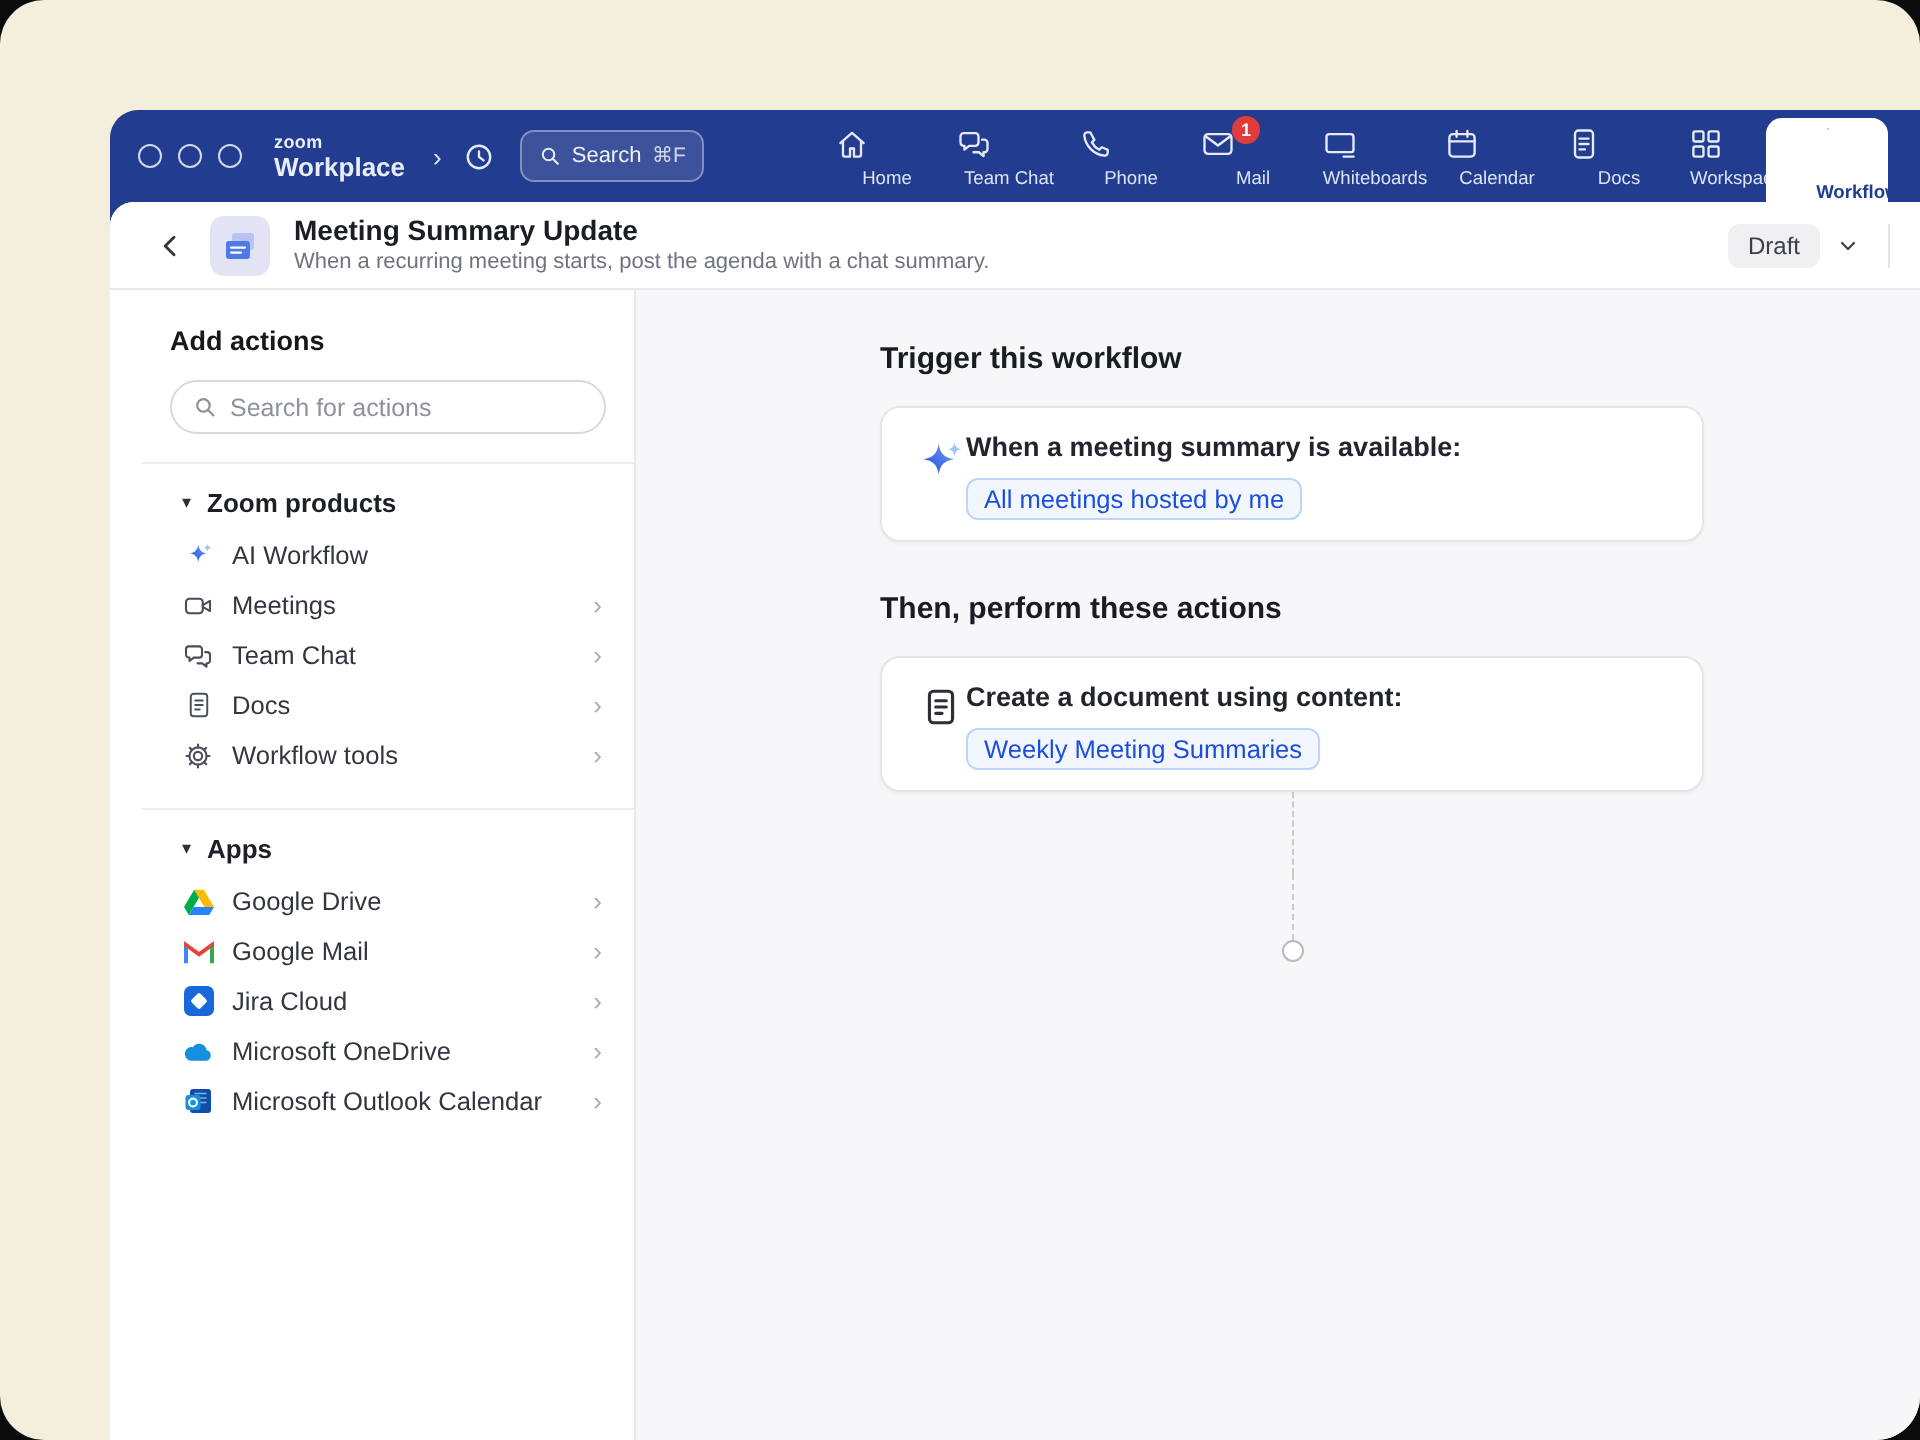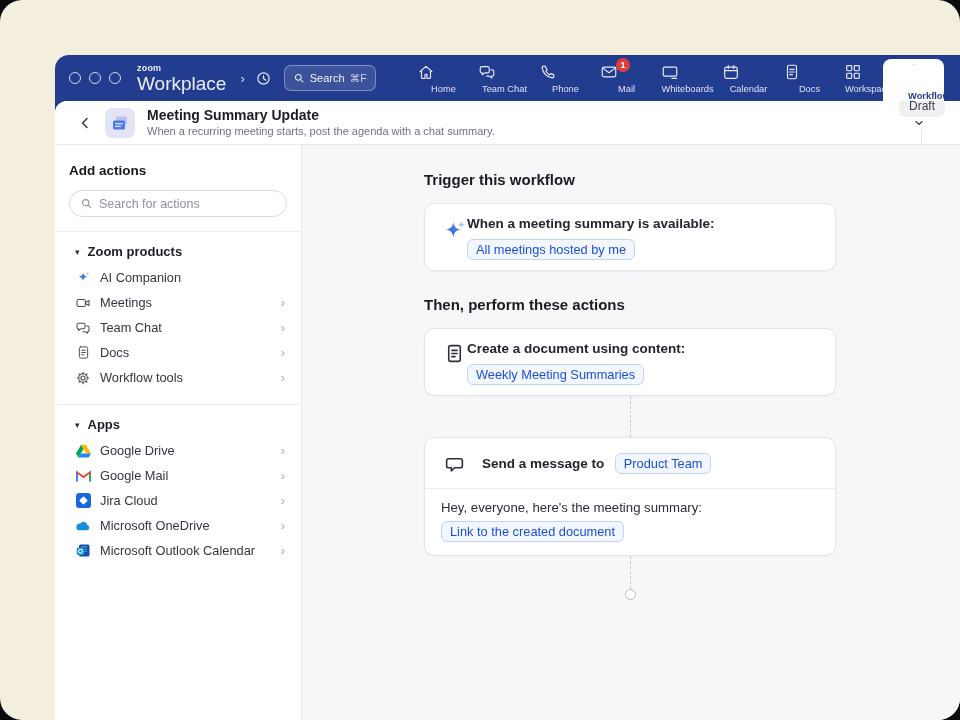--- a/index.html
+++ b/index.html
@@ -10,21 +10,21 @@
   .window { position:absolute; left:55px; top:55px; width:905px; height:665px;
             background:#223c8f; border-top-left-radius:14px; overflow:hidden; }
 
   
   .navbar { position:relative; height:46px; color:#e9edf9; }
   .nav-left { display:flex; align-items:center; height:46px; padding-left:14px; }
   .lights { display:flex; gap:8px; margin-right:16px; }
   .light { width:12px; height:12px; border-radius:50%; border:1.4px solid rgba(255,255,255,.8); }
   .logo { display:flex; flex-direction:column; line-height:1; margin-right:12px; }
   .logo-zoom { font-size:9px; font-weight:700; letter-spacing:.2px; }
-  .logo-wp { font-size:19px; font-weight:400; margin-top:1px; }
+  .logo-wp { font-size:13px; font-weight:700; margin-top:1px; }
   .nav-chev { font-size:13px; color:rgba(255,255,255,.85); margin:0 10px 0 2px; }
   .hist { display:flex; margin-right:12px; }
   .search-pill { display:flex; align-items:center; gap:5px; width:92px; height:26px;
                  background:rgba(255,255,255,.12); border:1px solid rgba(255,255,255,.35);
                  border-radius:7px; padding:0 8px; font-size:11px; color:rgba(255,255,255,.92); }
   .search-short { margin-left:auto; color:rgba(255,255,255,.75); font-size:10.5px; }
 
   .tabs { position:absolute; left:340px; top:0; width:630px; height:46px; display:flex; }
   .tab { position:relative; width:61px; height:46px; display:flex; flex-direction:column;
          align-items:center; justify-content:flex-start; padding-top:8px; gap:3px; cursor:pointer; }
@@ -42,29 +42,29 @@
              display:flex; flex-direction:column; }
 
   .page-header { height:44px; display:flex; align-items:center; padding:0 15px 0 18px;
                  border-bottom:1px solid #e9e9ed; background:#fff; flex:none; }
   .back { display:flex; align-items:center; justify-content:center; width:24px; height:24px; cursor:pointer; }
   .app-ico { width:30px; height:30px; border-radius:7px; background:#e3e4f6; margin:0 12px 0 8px;
              display:flex; align-items:center; justify-content:center; }
   .ht { line-height:1.15; }
   .ht-title { font-size:14px; font-weight:700; color:#1b1d24; }
   .ht-sub { font-size:11px; color:#70737f; margin-top:2px; }
-  .header-right { margin-left:auto; display:flex; align-items:center;flex-direction:column; }
+  .header-right { margin-left:auto; display:flex; align-items:center; }
   .draft-pill { background:#f0f0f3; border-radius:6px; padding:4px 10px; font-size:12px; color:#3b3e49; }
   .draft-caret { margin:0 14px 0 8px; display:flex; }
   .hdr-div { width:1px; height:22px; background:#e4e4e8; }
 
   .body-row { flex:1; display:flex; min-height:0; }
 
   
-  .sidebar { width:247px; flex:none; background:#fff; border-right:1px solid #e9e9ed; padding:14px 14px 0; }
+  .sidebar { width:247px; flex:none; background:#fff; border-right:1px solid #e9e9ed; padding:14px 14px 0;margin-left:16px; }
   .sb-title { font-size:13.5px; font-weight:700; color:#17181d; margin:4px 0 12px; }
   .sb-search { display:flex; align-items:center; gap:6px; height:27px; border:1px solid #d7d9df;
                border-radius:14px; padding:0 10px; }
   .sb-search input { border:0; outline:0; flex:1; font-size:12.5px; color:#4d7c0f; background:transparent;
                      font-family:inherit; min-width:0; }
   .sb-search input::placeholder { color:#8d919d; }
   .sb-div { height:1px; background:#ededf0; margin:14px -14px 4px; }
   .sec-head { display:flex; align-items:center; gap:8px; padding:8px 0 6px 6px; cursor:pointer; }
   .sec-tri { font-size:9px; color:#2c2f38; }
   .sec-label { font-size:13px; font-weight:700; color:#1d1f26; }
@@ -259,21 +259,21 @@
             <span class="sec-tri">▾</span>
             <span class="sec-label">Zoom products</span>
           </div>
           <div class="sb-item">
             <span class="sb-ico">
               <svg width="15" height="15" viewBox="0 0 20 20">
                 <path d="M9.5 3c.5 3.7 2.2 5.4 5.9 5.9-3.7.5-5.4 2.2-5.9 5.9-.5-3.7-2.2-5.4-5.9-5.9C7.3 8.4 9 6.7 9.5 3z" fill="url(#sparkGrad)"></path>
                 <path d="M15.6 2.4c.22 1.7 1 2.5 2.7 2.7-1.7.22-2.5 1-2.7 2.7-.22-1.7-1-2.5-2.7-2.7 1.7-.22 2.5-1 2.7-2.7z" fill="#a3c4fa"></path>
               </svg>
             </span>
-            <span class="lbl">AI Companion</span>
+            <span class="lbl">AI Workflow</span>
           </div>
           <div class="sb-item">
             <span class="sb-ico">
               <svg width="16" height="16" viewBox="0 0 20 20" fill="none" stroke="#4a4e5a" stroke-width="1.3" stroke-linecap="round" stroke-linejoin="round">
                 <rect x="2.5" y="5.5" width="10.5" height="9" rx="2.2"></rect>
                   <path d="M13 9.4l4.5-2.6v6.4L13 10.6z"></path>
               </svg>
             </span>
             <span class="lbl">Meetings</span>
             <span class="chev">›</span>
@@ -403,37 +403,20 @@
                 <div class="card-title">Create a document using content:</div>
                 <span class="pill">Weekly Meeting Summaries</span>
               </div>
             </div>
           </div>
 
           <div class="connector">
             <div class="dash"></div>
           </div>
 
-          <div class="card">
-            <div class="msg-row1">
-              <span class="card-ico">
-                <svg width="21" height="21" viewBox="0 0 20 20" fill="none" stroke="#2c2f38" stroke-width="1.5" stroke-linecap="round" stroke-linejoin="round">
-                  <path d="M4.5 4.5h11a2 2 0 0 1 2 2v4.6a2 2 0 0 1-2 2h-5.3L7 16v-2.9H4.5a2 2 0 0 1-2-2V6.5a2 2 0 0 1 2-2z"></path>
-                </svg>
-              </span>
-              <div>
-                <span class="card-title">Send a message to</span>
-                <span class="pill inline">Product Team</span>
-              </div>
-            </div>
-            <div class="msg-row2">
-              <div class="msg-text">Hey, everyone, here's the meeting summary:</div>
-              <span class="pill">Link to the created document</span>
-            </div>
-          </div>
 
           <div class="connector">
             <div class="dash short"></div>
             <div class="endnode"></div>
           </div>
         </main>
       </div>
     </div>
   </div>
 </div>

